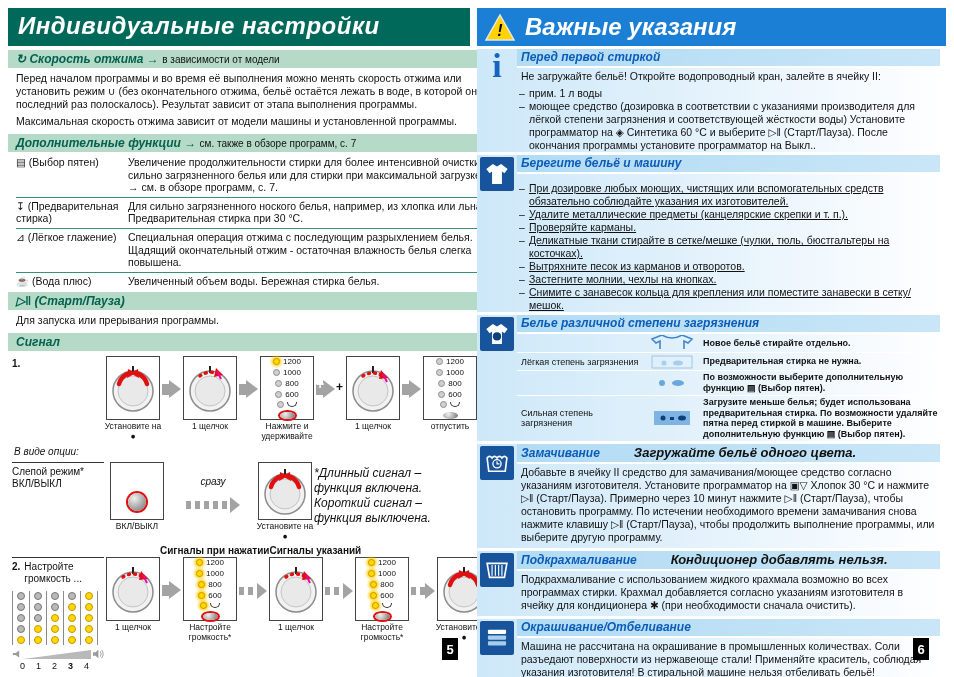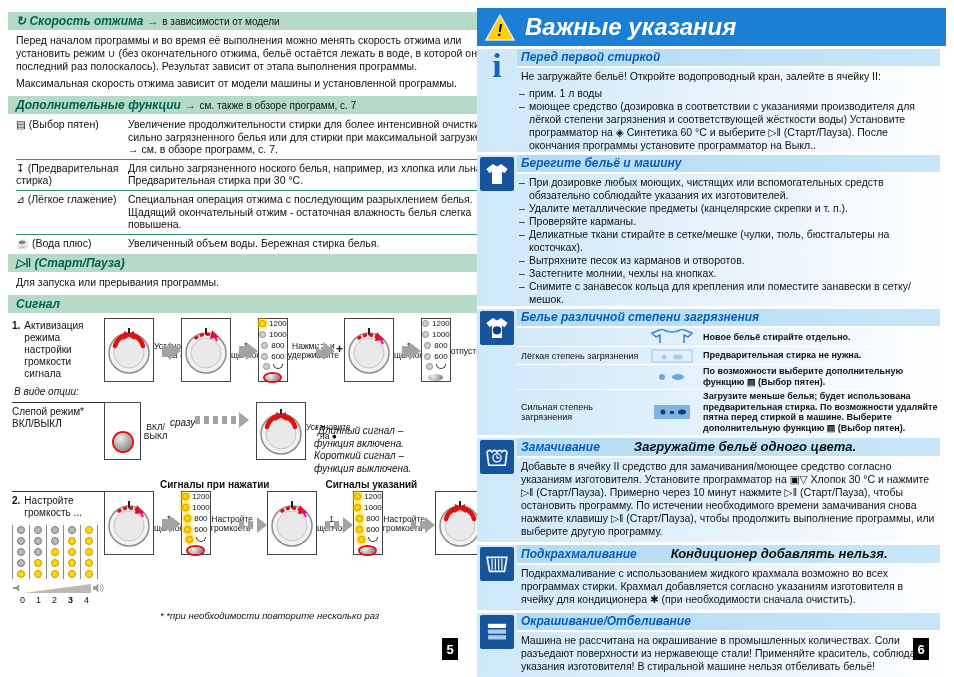--- a/index.html
+++ b/index.html
@@ -25,21 +25,21 @@
 
   .fn-table { margin:0 0 2px 8px; }
   .fn-row { display:flex; border-top:1px solid #35917c; padding:2px 0 3px 0; }
   .fn-row:first-child { border-top:none; }
   .fn-label { width:112px; font-size:10.5px; line-height:1.2; padding-right:4px; }
   .fn-desc { flex:1; font-size:10.5px; line-height:1.2; }
 
   
   .diag { display:flex; align-items:flex-start; padding:3px 0 0 4px; }
   .d-label { width:92px; font-size:10px; line-height:1.2; padding-top:2px; display:flex; gap:4px; }
-  .d-cell { display:flex; flex-direction:row; align-items:center; width:58px; }
+  .d-cell { display:flex; flex-direction:column; align-items:center; width:58px; }
   .dbox { width:54px; height:64px; border:1px solid #444; background:#fff; display:flex;
           flex-direction:column; align-items:center; justify-content:center; gap:2px; }
   .dcap { font-size:8.5px; text-align:center; line-height:1.15; margin-top:2px; }
   .sarr { display:flex; align-items:center; margin-top:24px; position:relative; }
   .sarr .sh { width:7px; height:11px; background:#a3a3a3; }
   .sarr .hd { width:0; height:0; border-left:12px solid #a3a3a3; border-top:9px solid transparent;
               border-bottom:9px solid transparent; }
   .sarr .pluswhite { position:absolute; left:0; top:-4px; color:#fff; font-weight:bold; font-size:14px; }
   .dotarr { display:flex; align-items:center; margin-top:28px; }
   .dotarr .ds { width:44px; height:8px;
@@ -52,22 +52,22 @@
   .led { width:7px; height:7px; border-radius:50%; background:#cfcfcf; border:1px solid #8e8e8e; }
   .led.lit { background:#ffd900; border-color:#cf9700; box-shadow:0 0 3px 1.5px rgba(255,205,0,.95); }
   .ledtxt { font-size:8px; }
   .drain { width:10px; height:5px; border:1px solid #333; border-top:none; border-radius:0 0 5px 5px; }
   .btn { width:15px; height:15px; border-radius:50%;
          background:radial-gradient(circle at 35% 30%, #f0f0f0, #a8a8a8 55%, #6f6f6f); margin-top:2px; }
   .btn.pressed { box-shadow:0 0 0 2px #e01010; }
 
   .option-line { font-size:10px; font-style:italic; padding:4px 0 2px 6px; }
   .blind-label { border-top:1px solid #333; padding-top:3px; }
-  .notes { width:128px; font-size:10px; font-style:italic; line-height:1.25; padding-top:4px;margin-top:19px; }
-  .sig-headers { display:flex; font-size:10px; font-weight:bold; padding:4px 0 1px 152px; gap:56px; }
+  .notes { width:128px; font-size:12px; font-style:italic; line-height:1.25; padding-top:4px; }
+  .sig-headers { display:flex; font-size:10px; font-weight:bold; padding:4px 0 1px 152px; }
 
   .vol-matrix { margin-top:4px; }
   .vm-cols { display:flex; }
   .vcol { display:flex; flex-direction:column; gap:3px; padding:1px 4px; border-left:1px solid #8b8b8b; }
   .vcol:last-child { border-right:1px solid #8b8b8b; }
   .vdot { width:8px; height:8px; border-radius:50%; background:#b9b9b9; border:1px solid #777; }
   .vdot.lit { background:#ffd900; border-color:#c89500; }
   .vm-wedge-row { display:flex; align-items:center; gap:2px; margin-top:3px; }
   .wedge { width:76px; height:9px; background:#b9b9b9; clip-path:polygon(0 100%, 100% 0, 100% 100%); }
   .vm-nums { display:flex; gap:11px; font-size:9px; padding-left:8px; margin-top:1px; }
@@ -111,20 +111,21 @@
   .pnum-right { left:913px; }
 
   svg { display:block; }
 </style>
 </head>
 <body>
 
 <div class="canvas">
 
   <div class="page-left">
+    <div class="lp-header">Индивидуальные настройки</div>
     <div class="lp-body">
       <div class="lp-strip"></div>
       <div class="lp-content">
 
         <div class="g-head">
           
           <span>↻</span>
           <span>Скорость отжима</span>
           <span class="g-arrow">→</span>
           <span class="suffix">в зависимости от модели</span>
@@ -165,21 +166,20 @@
         <div class="para">Для запуска или прерывания программы.</div>
 
         <div class="g-head">
           
           <span>Сигнал</span>
         </div>
 
         <div class="diag">
           <div class="d-label">
             <b>1.</b>
-            <span>Активизация режима настройки громкости сигнала</span>
           </div>
           <div class="d-cell">
             <div class="dbox">
               <svg width="48" height="52" viewBox="0 0 48 52">
                 <circle cx="24" cy="29" r="20" fill="#f2f2f2" stroke="#8d8d8d" stroke-width="1.5"></circle>
                 <circle cx="24" cy="29" r="15" fill="#e9e9e9" stroke="#c4c4c4"></circle>
                 <rect x="23" y="4" width="2" height="7" fill="#222"></rect>
                 <path d="M10,22 A17,16 0 0 1 18,12" fill="none" stroke="#e01010" stroke-width="4.5" stroke-linecap="round"></path>
                 <polygon points="19,7 27,11 18,16" fill="#e01010"></polygon>
                 <path d="M38,22 A17,16 0 0 0 30,12" fill="none" stroke="#e01010" stroke-width="4.5" stroke-linecap="round"></path>
@@ -541,21 +541,21 @@
           <span class="sq">
             <svg width="28" height="28" viewBox="0 0 34 34">
                 <polygon points="12,5 17,8 22,5 30,11 26,16 23,14 23,29 11,29 11,14 8,16 4,11" fill="#fff"></polygon>
               </svg>
           </span>
         </div>
         <div class="r-main">
           <div class="r-title">
             <span>Берегите бельё и машину</span>
           </div>
-          <div class="dash-list" style="padding-top:2px;">
+          <div class="dash-list" style="padding-top:8px;text-decoration:underline;">
             <div class="li">При дозировке любых моющих, чистящих или вспомогательных средств обязательно соблюдайте указания их изготовителей.</div>
             <div class="li">Удалите металлические предметы (канцелярские скрепки и т. п.).</div>
             <div class="li">Проверяйте карманы.</div>
             <div class="li">Деликатные ткани стирайте в сетке/мешке (чулки, тюль, бюстгальтеры на косточках).</div>
             <div class="li">Вытряхните песок из карманов и отворотов.</div>
             <div class="li">Застегните молнии, чехлы на кнопках.</div>
             <div class="li">Снимите с занавесок кольца для крепления или поместите занавески в сетку/мешок.</div>
           </div>
         </div>
       </div>

